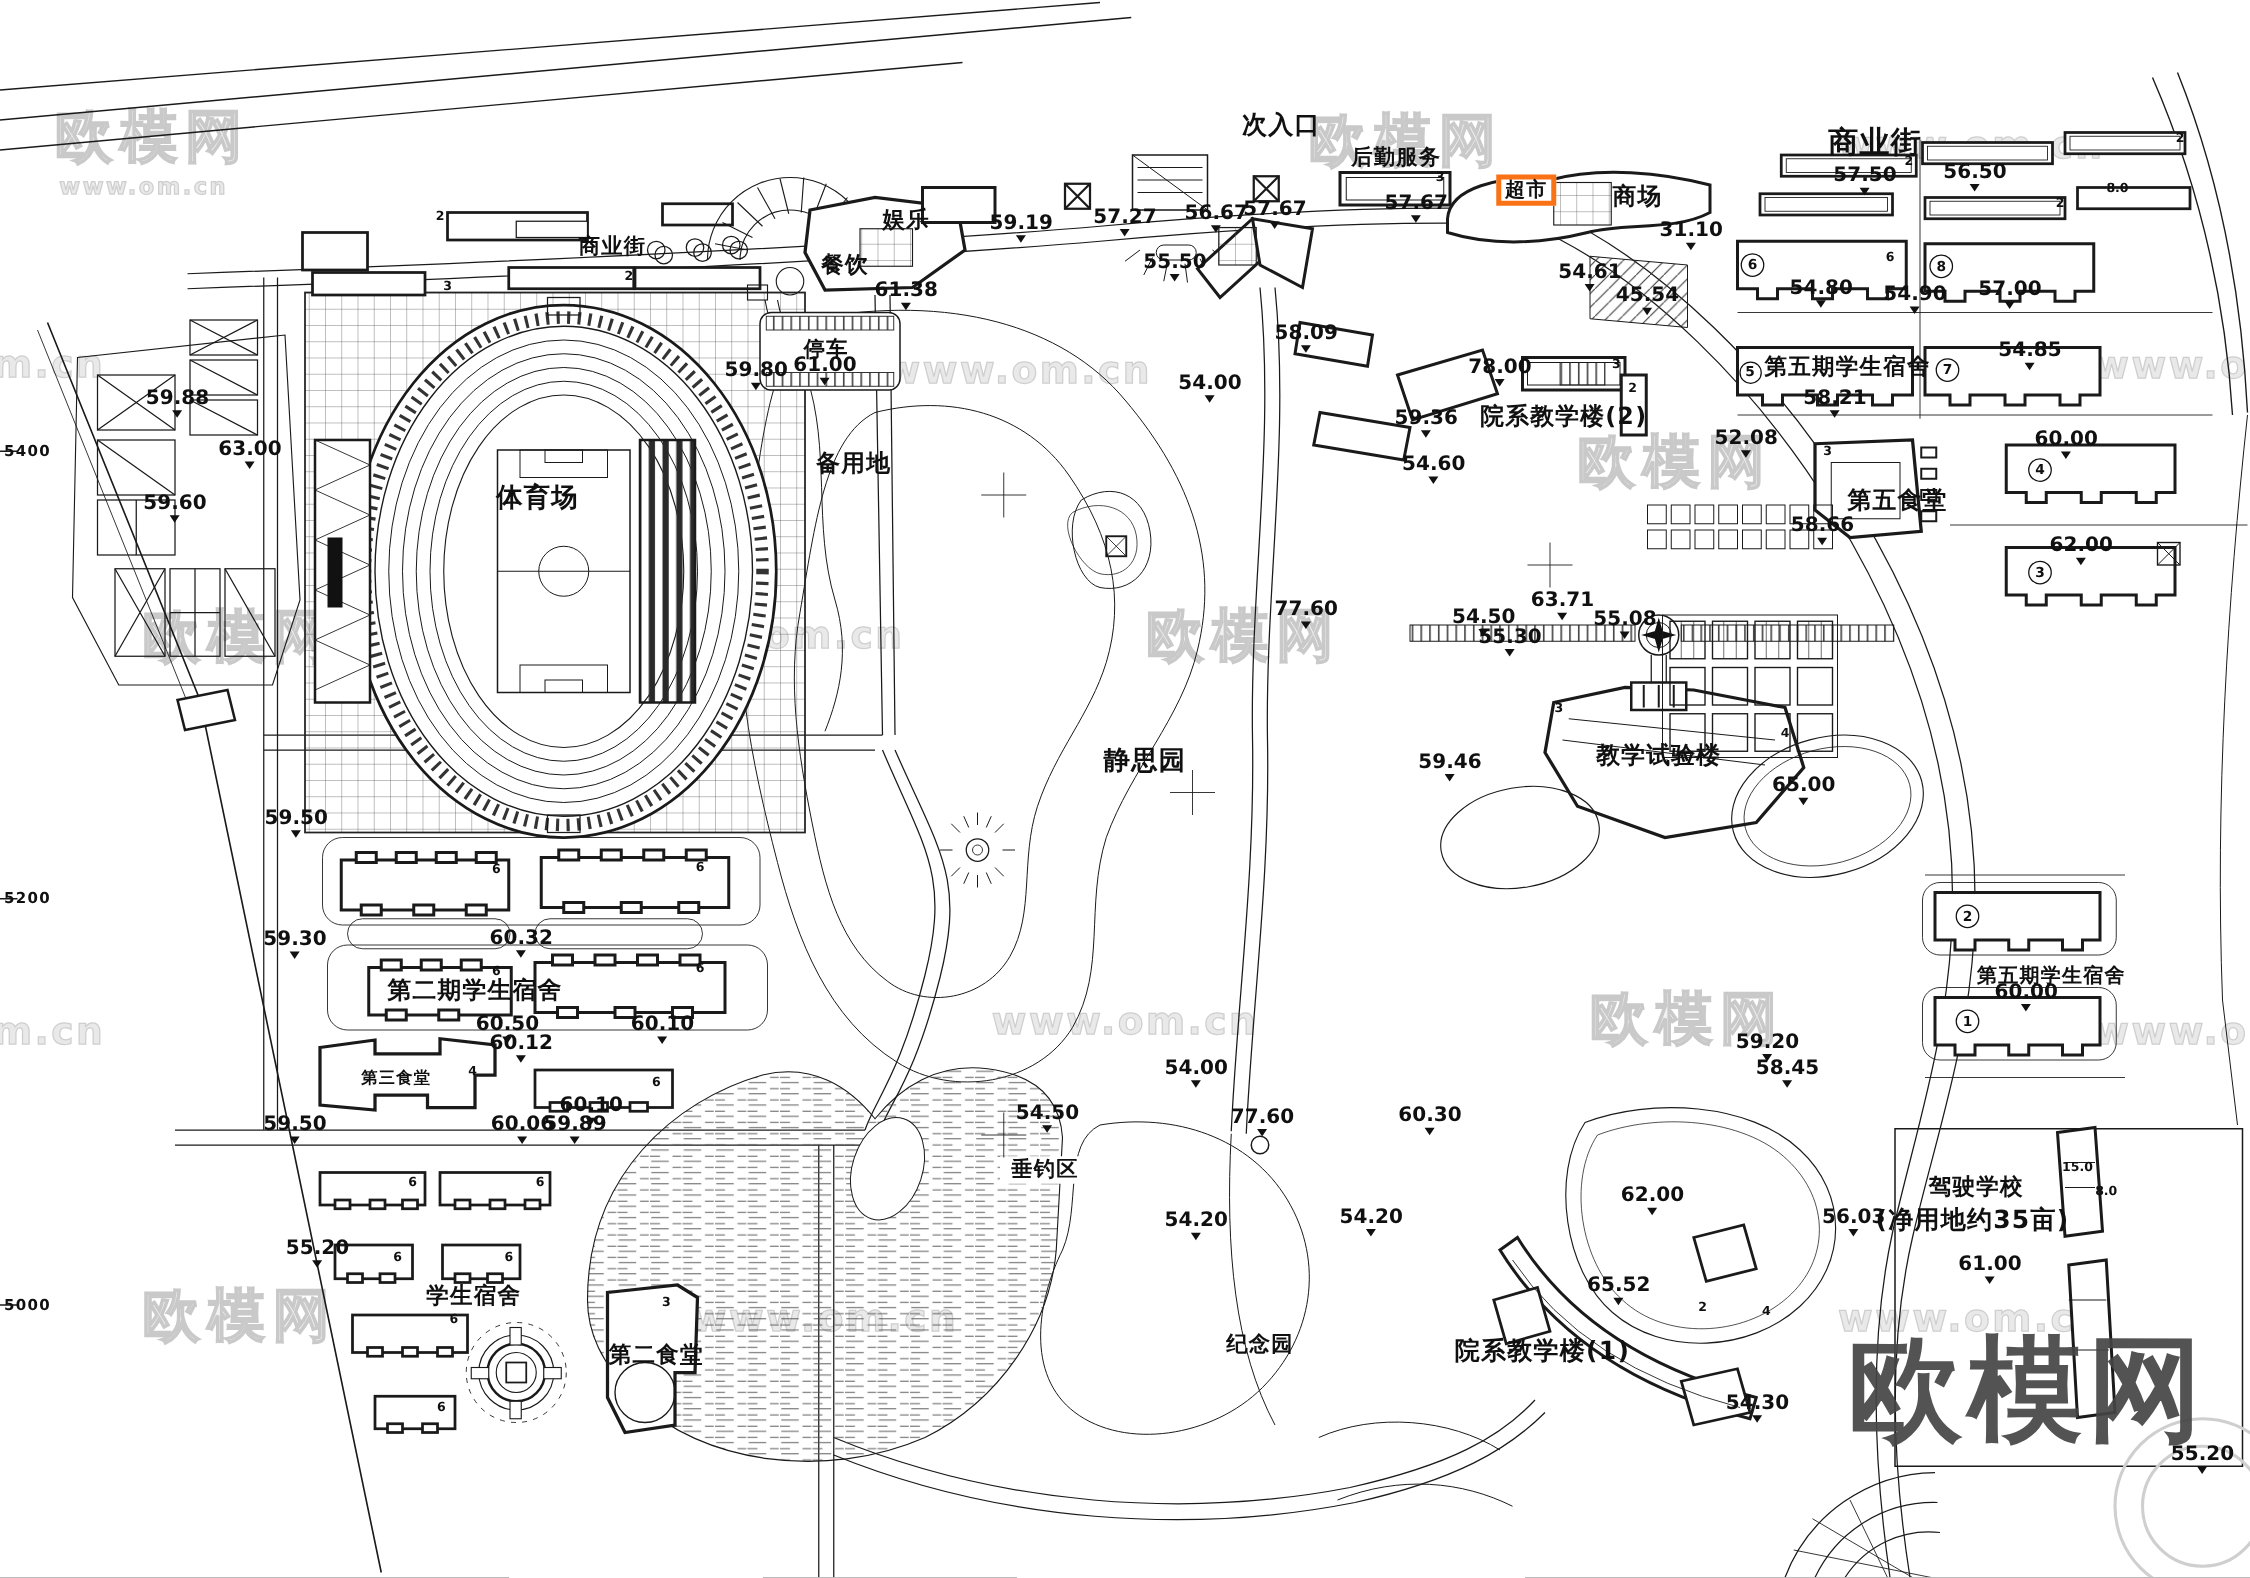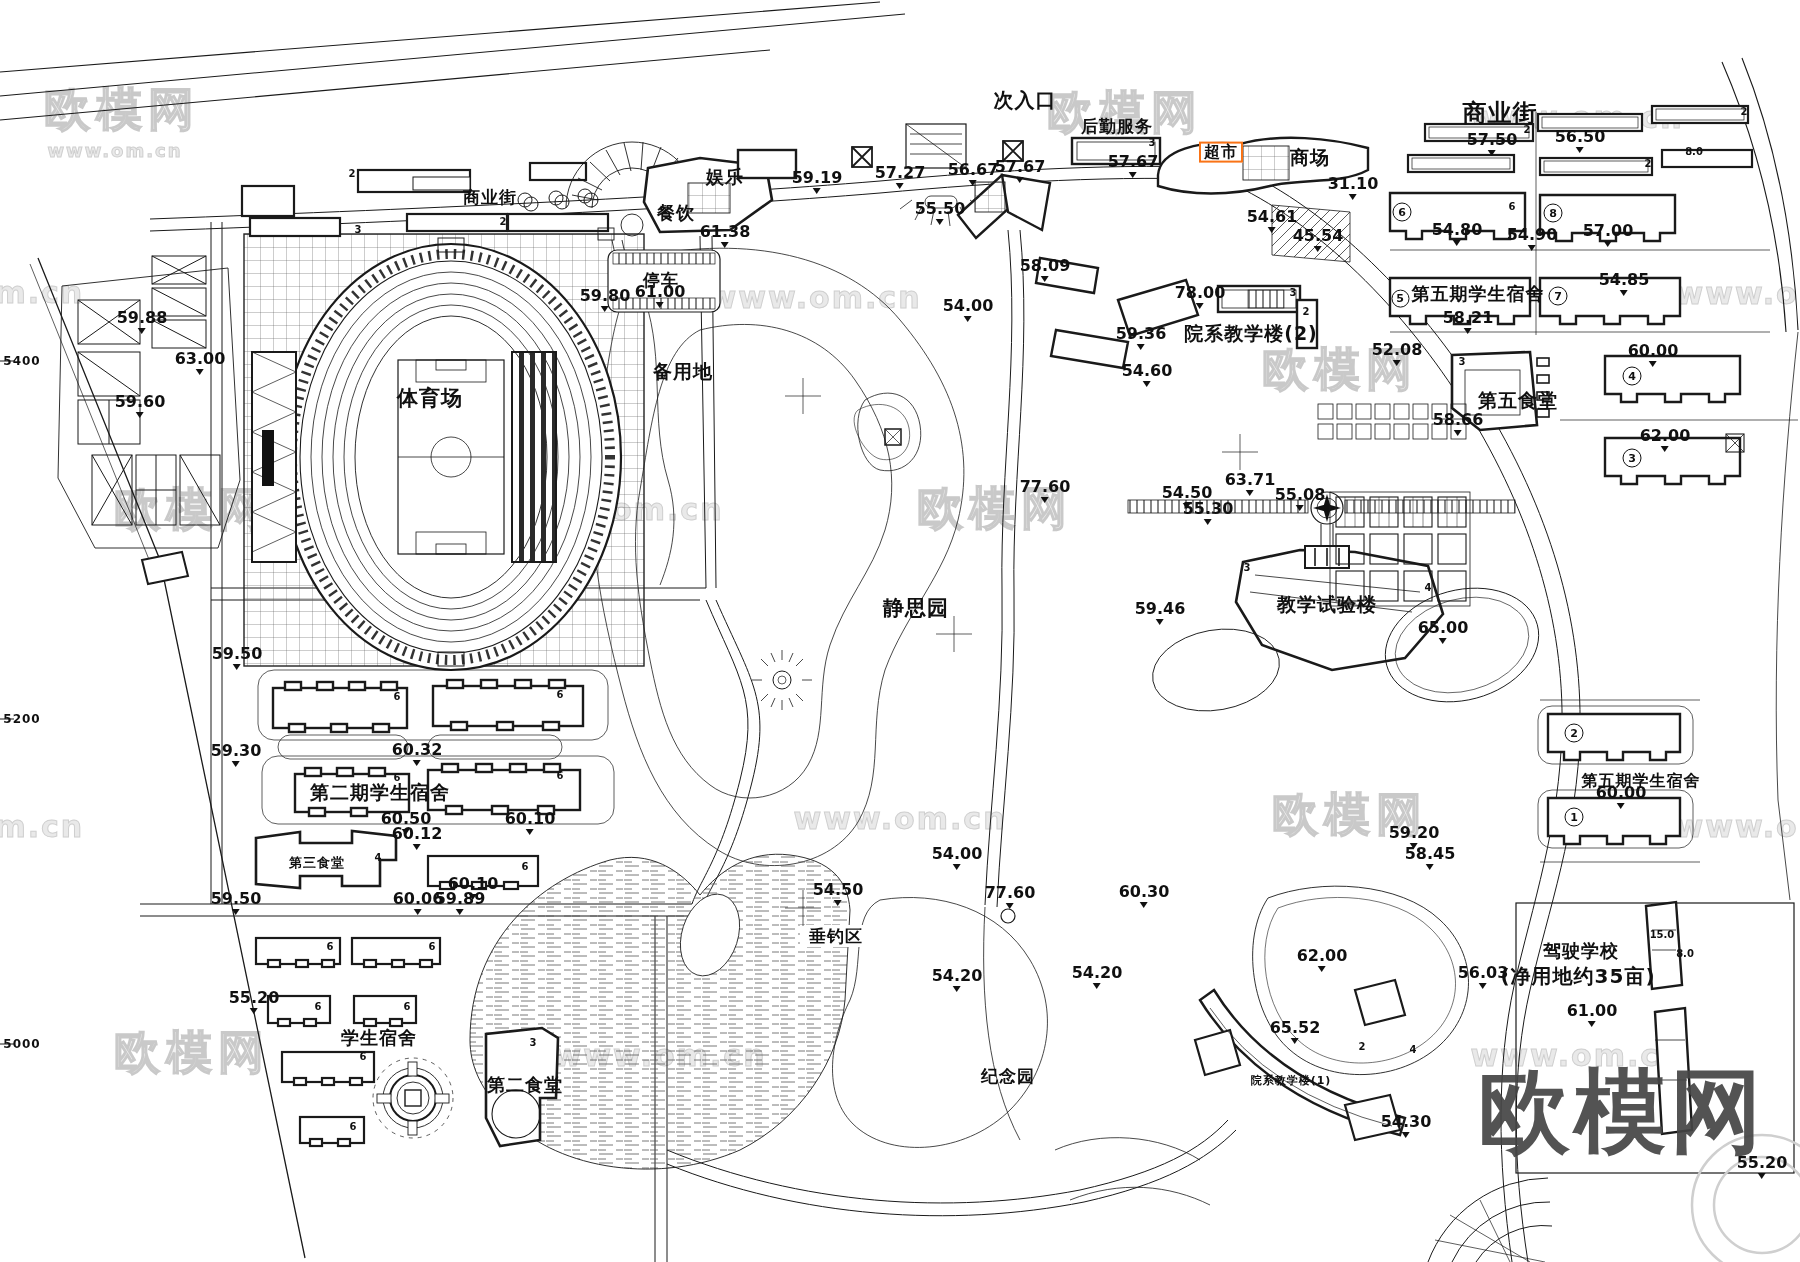--- a/index.html
+++ b/index.html
@@ -11,21 +11,21 @@
   .layer{position:absolute;left:0;top:0;width:1800px;height:1262px;}
   #wm-light{z-index:1;}
   #drawing{z-index:2;}
   #labels{z-index:3;}
   #wm-dark{z-index:4;pointer-events:none;}
   .lbl{
     position:absolute;transform:translate(-50%,-50%);
     white-space:nowrap;color:#101010;font-weight:600;line-height:1.05;
   }
   .place{letter-spacing:1px;}
-  .place.boxed{border:2px solid #f97316;background:#fff;padding:0 3px;}
+  .place.boxed{border:4px solid #f97316;background:#fff;padding:0 3px;}
   .elev{display:flex;flex-direction:column;align-items:center;font-weight:600;}
   .elev::after{
     content:"";width:0;height:0;margin-top:1px;
     border-left:4px solid transparent;border-right:4px solid transparent;
     border-top:6px solid #111;
   }
   .circ{
     display:flex;align-items:center;justify-content:center;
     width:17px;height:17px;border:1.4px solid #111;border-radius:50%;
     font-size:11px;background:#fff;
@@ -499,21 +499,21 @@
       <div class="lbl place" style="left: 1327px; top: 605px; font-size: 19px;">教学试验楼</div>
       <div class="lbl place" style="left: 380px; top: 793px; font-size: 19px;">第二期学生宿舍</div>
       <div class="lbl place" style="left: 317px; top: 863px; font-size: 13px;">第三食堂</div>
       <div class="lbl place" style="left: 379px; top: 1038px; font-size: 18px;">学生宿舍</div>
       <div class="lbl place" style="left: 525px; top: 1085px; font-size: 18px;">第二食堂</div>
       <div class="lbl place" style="left: 836px; top: 937px; font-size: 17px;">垂钓区</div>
       <div class="lbl place" style="left: 1008px; top: 1077px; font-size: 17px;">纪念园</div>
       <div class="lbl place" style="left: 1641px; top: 781px; font-size: 16px;">第五期学生宿舍</div>
       <div class="lbl place" style="left: 1581px; top: 951px; font-size: 18px;">驾驶学校</div>
       <div class="lbl place" style="left: 1578px; top: 976px; font-size: 20px;">(净用地约35亩)</div>
-      <div class="lbl place" style="left: 1291px; top: 1081px; font-size: 11px;">院系教学楼(1)</div>
+      <div class="lbl place" style="left: 1234px; top: 1081px; font-size: 20px;">院系教学楼(1)</div>
       <div class="lbl elev" style="left: 900px; top: 177px;">57.27</div>
       <div class="lbl elev" style="left: 973px; top: 174px;">56.67</div>
       <div class="lbl elev" style="left: 1020px; top: 171px;">57.67</div>
       <div class="lbl elev" style="left: 1133px; top: 166px;">57.67</div>
       <div class="lbl elev" style="left: 940px; top: 213px;">55.50</div>
       <div class="lbl elev" style="left: 817px; top: 182px;">59.19</div>
       <div class="lbl elev" style="left: 725px; top: 236px;">61.38</div>
       <div class="lbl elev" style="left: 968px; top: 310px;">54.00</div>
       <div class="lbl elev" style="left: 605px; top: 300px;">59.80</div>
       <div class="lbl elev" style="left: 660px; top: 296px;">61.00</div>

